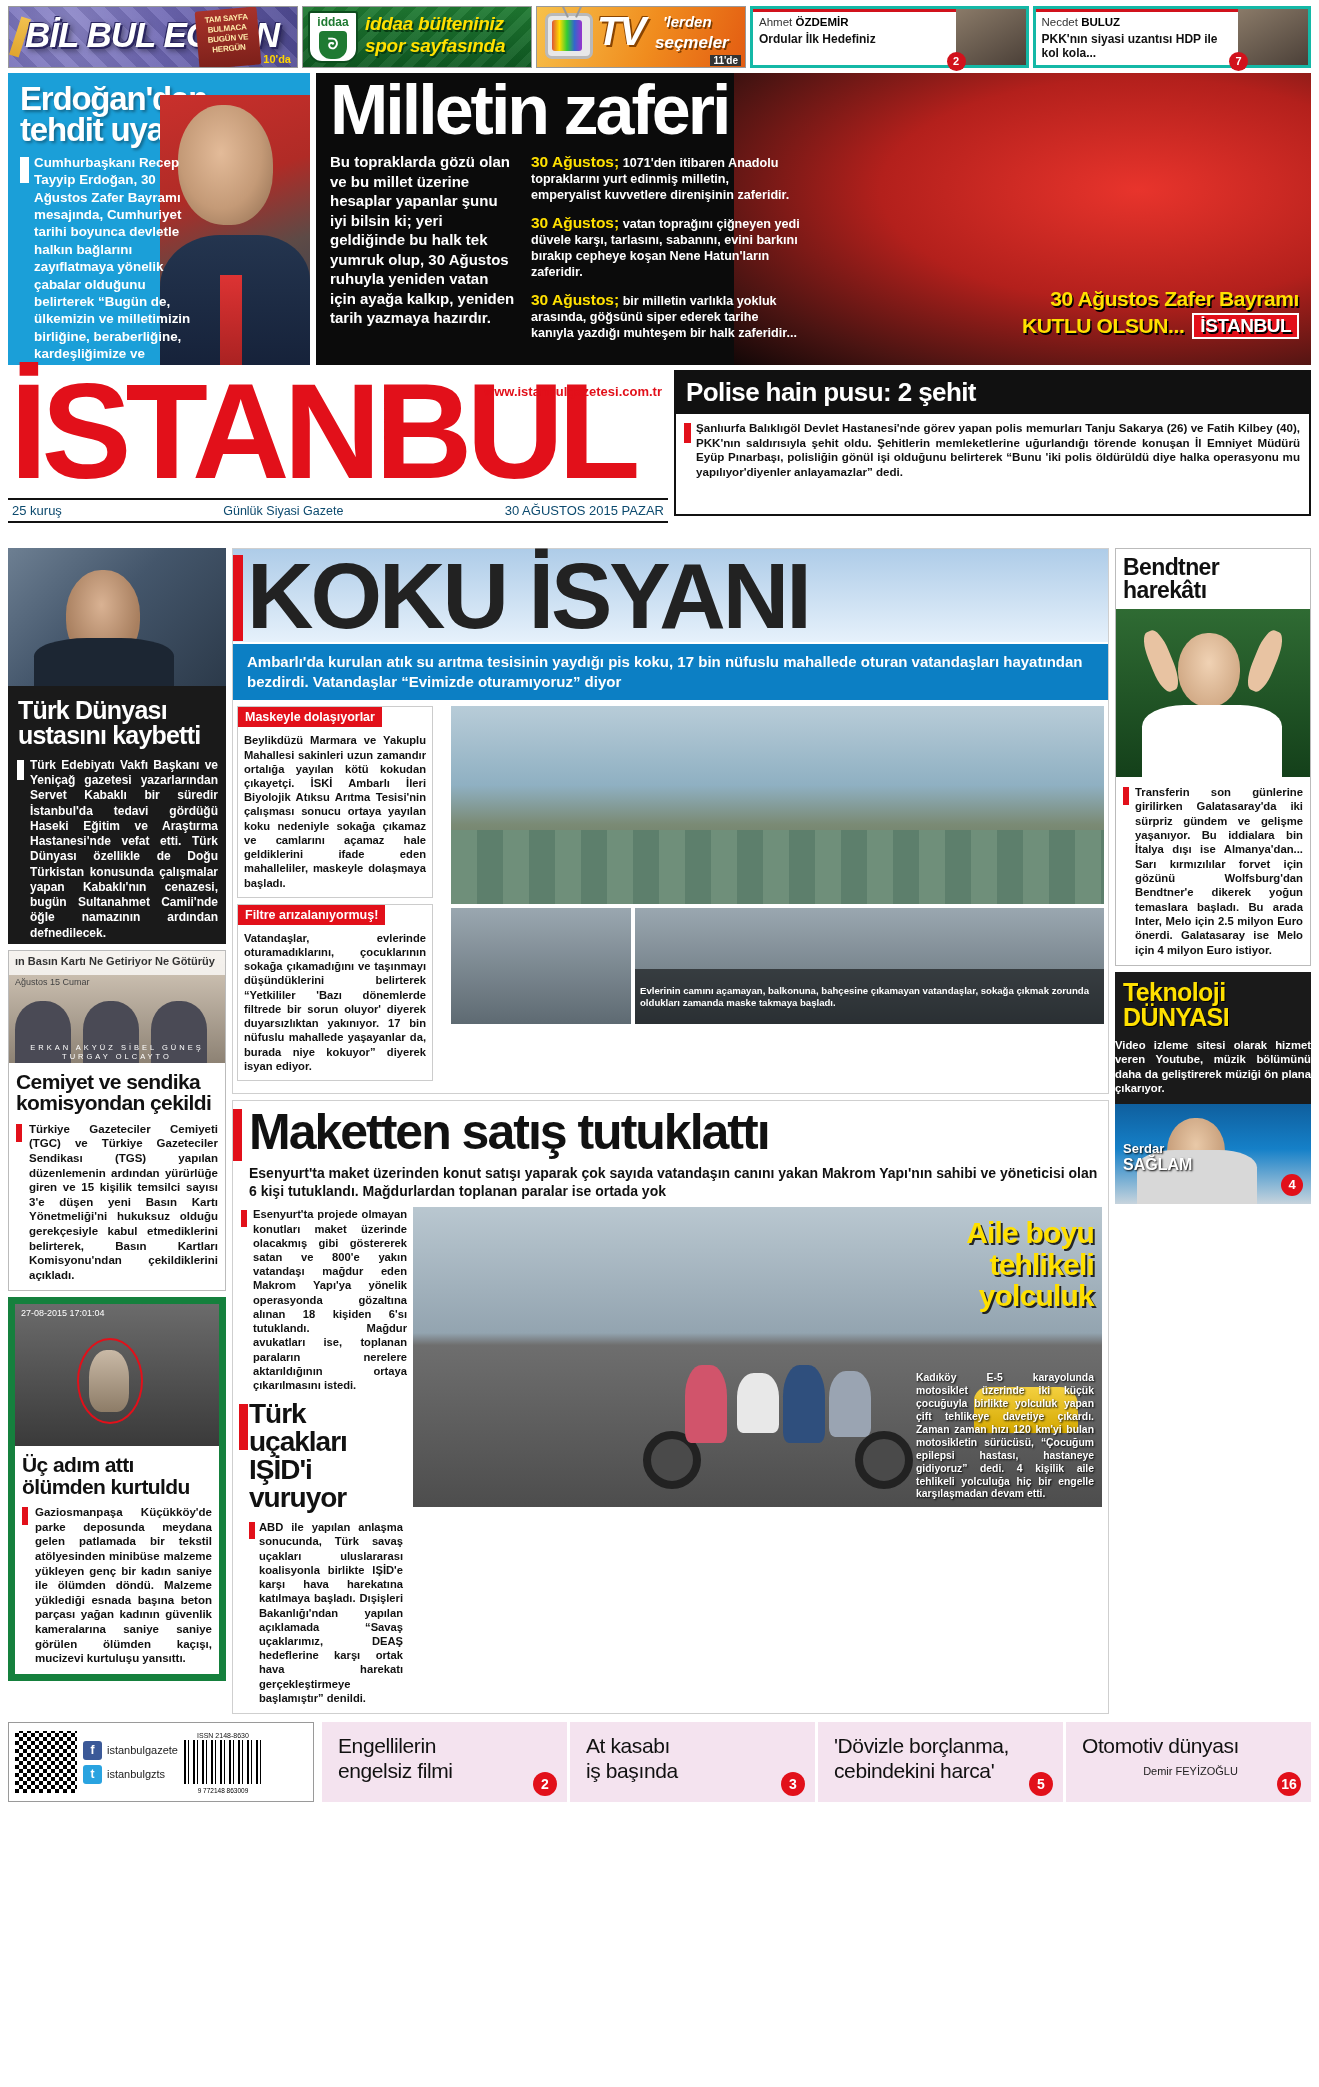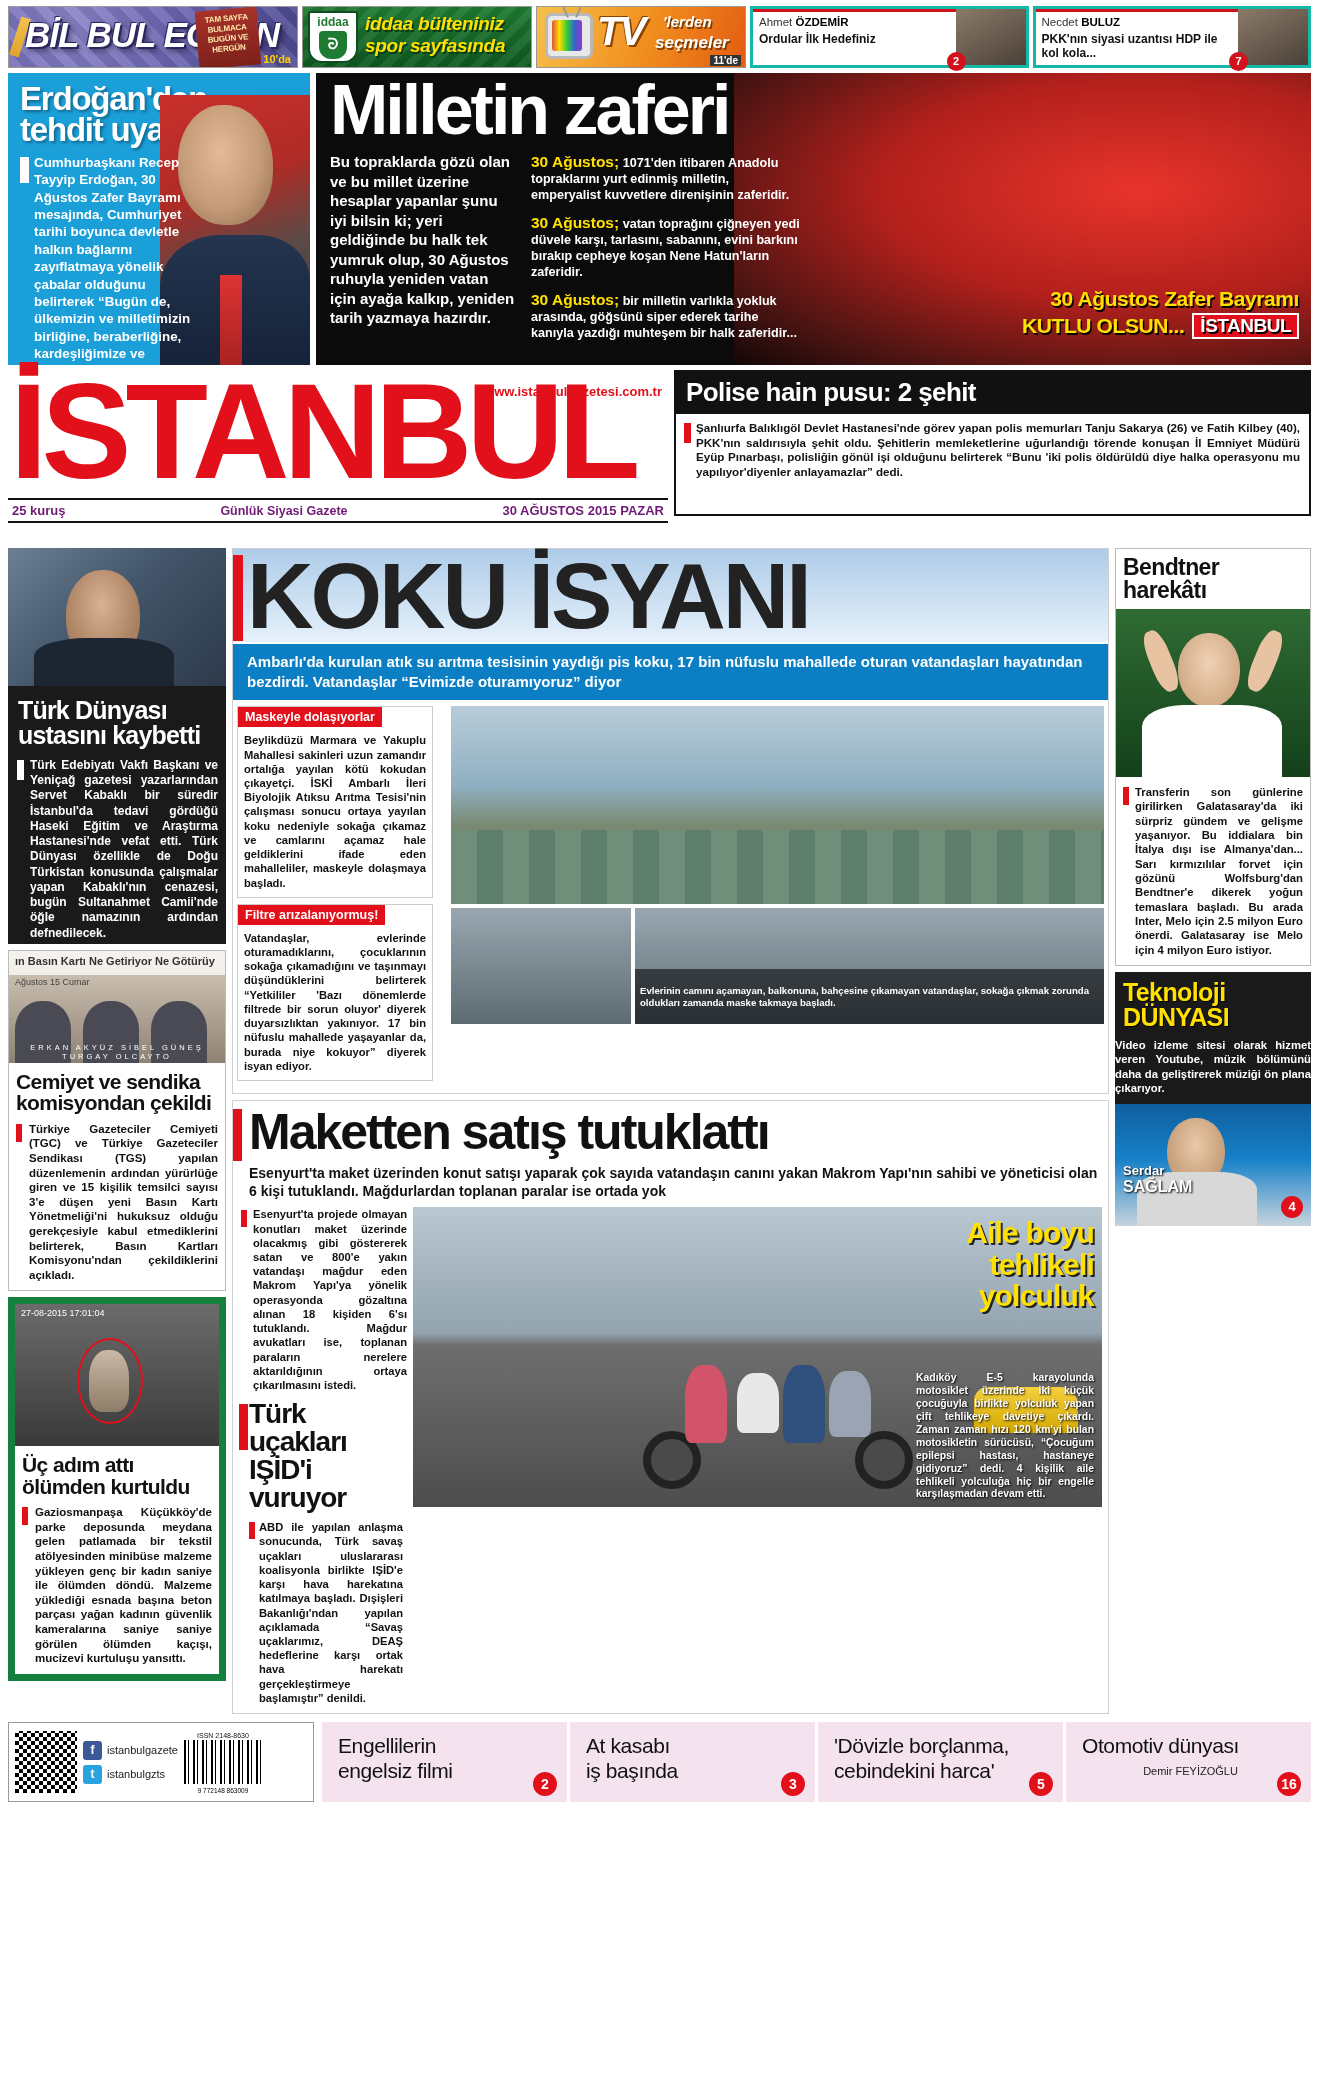--- a/index.html
+++ b/index.html
@@ -131,21 +131,21 @@
      padding:0 6px; border:2px solid #fff; letter-spacing:-.5px; }
 
   
   .masthead { display:flex; gap:6px; margin-top:5px; height:172px; }
   .mast-left { width:660px; position:relative; }
   .mast-logo { font-size:135px; font-weight:bold; color:#e2101a; letter-spacing:-6px;
      line-height:.92; padding-left:2px; font-family:"Liberation Sans", sans-serif; }
   .mast-url { position:absolute; right:6px; top:14px; font-size:13px; font-weight:bold; color:#e2101a; }
   .mast-bottom { display:flex; align-items:center; justify-content:space-between;
      border-top:2px solid #111; border-bottom:2px solid #111; margin-top:4px; padding:3px 4px; }
-  .mast-bottom div { font-size:13px; font-weight:bold; color:#701a75; }
+  .mast-bottom div { font-size:13px; font-weight:normal; color:#0c4a6e; }
   .mast-bottom .mid { font-size:12.5px; }
 
   .mast-right { flex:1; position:relative; }
   .polise { border:2px solid #111; height:146px; position:relative; overflow:hidden; background:#fff; }
   .polise h3 { background:#111; color:#fff; font-size:26px; font-weight:bold;
     padding:5px 10px 6px; letter-spacing:-.6px; }
   .polise .ptxt { font-size:11.6px; line-height:1.27; font-weight:bold; color:#111;
     padding:7px 9px 0 20px; position:relative; text-align:justify; }
   .polise .ptxt .tick { position:absolute; left:8px; top:9px; width:7px; height:20px; background:#e2101a; }
 
@@ -271,21 +271,21 @@
   .bend .bphoto .arm2 { position:absolute; right:34px; top:20px; width:22px; height:64px;
      background:#e8c3a2; border-radius:40%; transform:rotate(22deg); }
   .bend .bbody { font-size:11.3px; line-height:1.27; font-weight:bold; color:#111;
      padding:8px 7px 8px 19px; position:relative; text-align:justify; }
   .bend .bbody .tick { position:absolute; left:7px; top:10px; width:6px; height:18px; background:#e2101a; }
 
   .tek { margin-top:6px; background:#1a1a1a; position:relative; overflow:hidden; }
   .tek h3 { color:#ffe000; font-size:25px; font-weight:bold; line-height:1.0; padding:8px 6px 0 8px;
      letter-spacing:-.6px; text-shadow:1px 1px 0 #000; }
   .tek .ttxt { color:#fff; font-size:11.3px; line-height:1.28; font-weight:bold; padding:8px 0 0; text-align:justify; }
-  .tek .tphoto { height:122px; margin-top:8px; position:relative;
+  .tek .tphoto { height:100px; margin-top:8px; position:relative;
      background:linear-gradient(#0f5f9e 0%,#1580c8 45%,#c7d4dd 100%); }
   .tek .tphoto .head { position:absolute; left:52px; top:14px; width:58px; height:68px;
      background:radial-gradient(ellipse at 50% 40%,#e9c9a8,#b98d68); border-radius:48%; }
   .tek .tphoto .body { position:absolute; left:22px; bottom:0; width:120px; height:54px;
      background:#d8d8d8; border-radius:32% 32% 0 0; }
   .tek .tname { position:absolute; left:8px; bottom:30px; color:#fff; font-size:13px; font-weight:bold;
      text-shadow:1px 1px 2px #000; }
   .tek .tname b { font-size:16px; display:block; }
   .tek .tbadge { position:absolute; right:8px; bottom:8px; width:22px; height:22px; background:#e2101a;
      border-radius:50%; color:#fff; font-size:13px; font-weight:bold; text-align:center; line-height:22px; }

